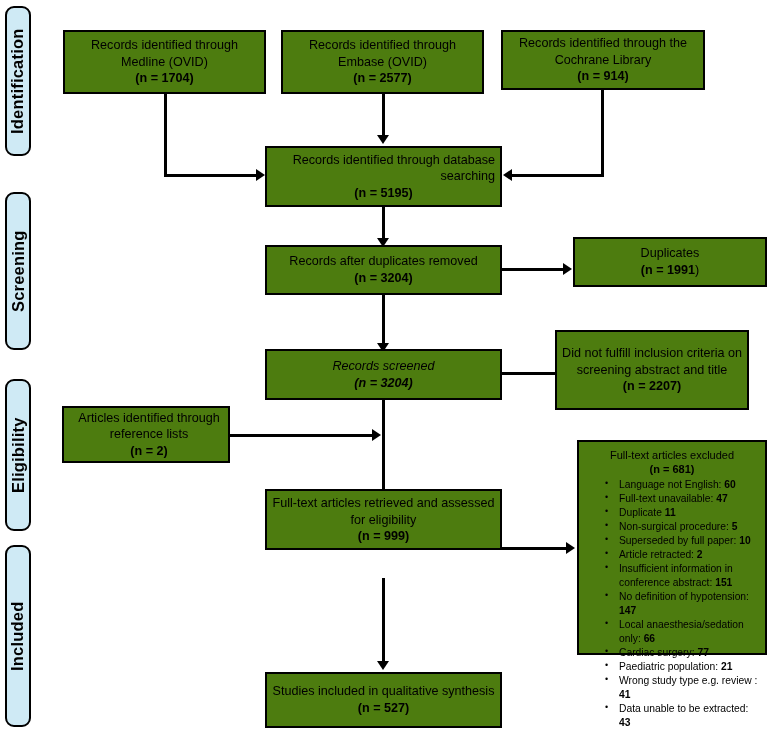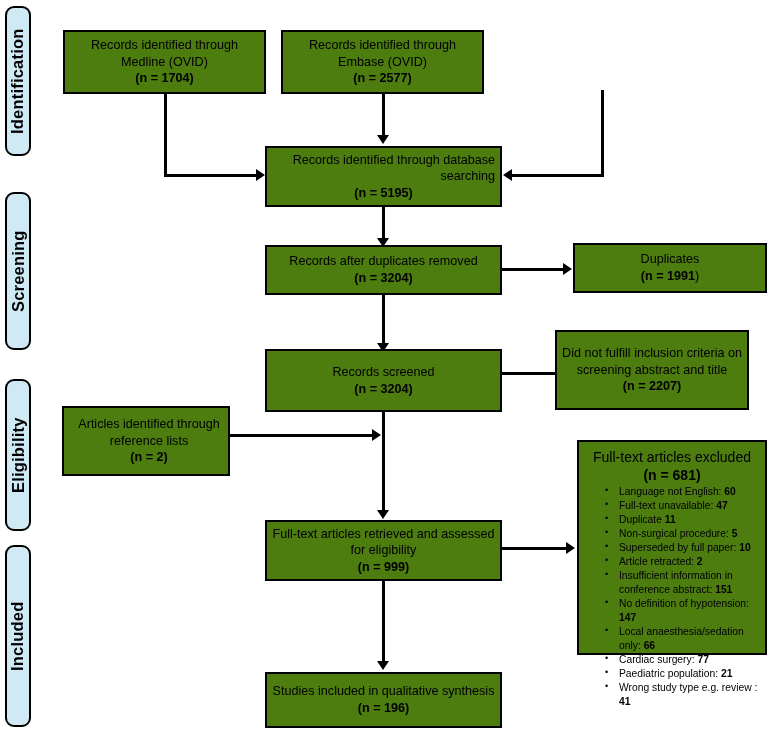--- a/index.html
+++ b/index.html
@@ -67,21 +67,21 @@
   }
 
   
   .node.listbox {
     justify-content: flex-start;
     align-items: stretch;
     padding: 6px 6px 5px 6px;
   }
   .node.listbox .hdr {
     text-align: center;
-    font-size: 14px;
+    font-size: 11px;
     line-height: 1.3;
   }
   .node.listbox .hdr .cnt {
     font-weight: bold;
   }
   .node.listbox ul {
     margin: 1px 0 0 0;
     padding: 0 0 12px 20px;
     list-style: none;
     text-align: left;
@@ -190,52 +190,56 @@
   <div class="node" style="left:63px; top:30px; width:203px; height:64px;">
     <span class="ttl">Records identified through Medline (OVID)</span>
     <span class="cnt">(n = 1704)</span>
   </div>
 
   <div class="node" style="left:281px; top:30px; width:203px; height:64px;">
     <span class="ttl">Records identified through Embase (OVID)</span>
     <span class="cnt">(n = 2577)</span>
   </div>
 
+  <div class="node" style="left:501px; top:30px; width:204px; height:60px;">
+    <span class="ttl">Records identified through the Cochrane Library</span>
+    <span class="cnt">(n = 914)</span>
+  </div>
 
   <div class="node" style="left:265px; top:146px; width:237px; height:61px;text-align:right;">
     <span class="ttl">Records identified through database searching</span>
     <span class="cnt">(n = 5195)</span>
   </div>
 
   <div class="node" style="left:265px; top:245px; width:237px; height:50px;">
     <span class="ttl">Records after duplicates removed</span>
     <span class="cnt">(n = 3204)</span>
   </div>
 
-  <div class="node" style="left:573px; top:243px; width:194px; height:50px;">
+  <div class="node" style="left:573px; top:237px; width:194px; height:50px;">
     <span class="ttl">Duplicates</span>
     <span class="cnt"><span>(n = 1991</span><span class="tail">)</span></span>
   </div>
 
-  <div class="node" style="left:265px; top:349px; width:237px; height:63px;">
+  <div class="node" style="left:265px; top:349px; width:237px; height:51px;font-style:italic;">
     <span class="ttl">Records screened</span>
     <span class="cnt">(n = 3204)</span>
   </div>
 
   <div class="node" style="left:555px; top:330px; width:194px; height:80px;">
     <span class="ttl">Did not fulfill inclusion criteria on screening abstract and title</span>
     <span class="cnt">(n = 2207)</span>
   </div>
 
-  <div class="node" style="left:62px; top:406px; width:168px; height:70px;padding-left:11px;">
+  <div class="node" style="left:62px; top:406px; width:168px; height:57px;padding-left:11px;">
     <span class="ttl">Articles identified through reference lists</span>
     <span class="cnt">(n = 2)</span>
   </div>
 
-  <div class="node" style="left:265px; top:520px; width:237px; height:61px;">
+  <div class="node" style="left:265px; top:489px; width:237px; height:61px;justify-content:flex-end;">
     <span class="ttl">Full-text articles retrieved and assessed for eligibility</span>
     <span class="cnt">(n = 999)</span>
   </div>
 
   <div class="node listbox" style="left:577px; top:440px; width:190px; height:215px;">
     <div class="hdr">
       <span class="ttl">Full-text articles excluded</span>
       <span class="cnt">(n = 681)</span>
     </div>
     <ul id="exclusion-reason-list">
@@ -244,21 +248,22 @@
         <li><span>Duplicate </span><b>11</b></li>
         <li><span>Non-surgical procedure: </span><b>5</b></li>
         <li><span>Superseded by full paper: </span><b>10</b></li>
         <li><span>Article retracted: </span><b>2</b></li>
         <li><span>Insufficient information in conference abstract: </span><b>151</b></li>
         <li><span>No definition of hypotension: </span><b>147</b></li>
         <li><span>Local anaesthesia/sedation only: </span><b>66</b></li>
         <li><span>Cardiac surgery: </span><b>77</b></li>
         <li><span>Paediatric population: </span><b>21</b></li>
         <li><span>Wrong study type e.g. review : </span><b>41</b></li>
+        <li><span>Data unable to be extracted: </span><b>43</b></li>
       </ul>
   </div>
 
   <div class="node" style="left:265px; top:672px; width:237px; height:56px;">
     <span class="ttl">Studies included in qualitative synthesis</span>
-    <span class="cnt">(n = 196)</span>
+    <span class="cnt">(n = 527)</span>
   </div>
 
 </div>
 
 </body></html>

